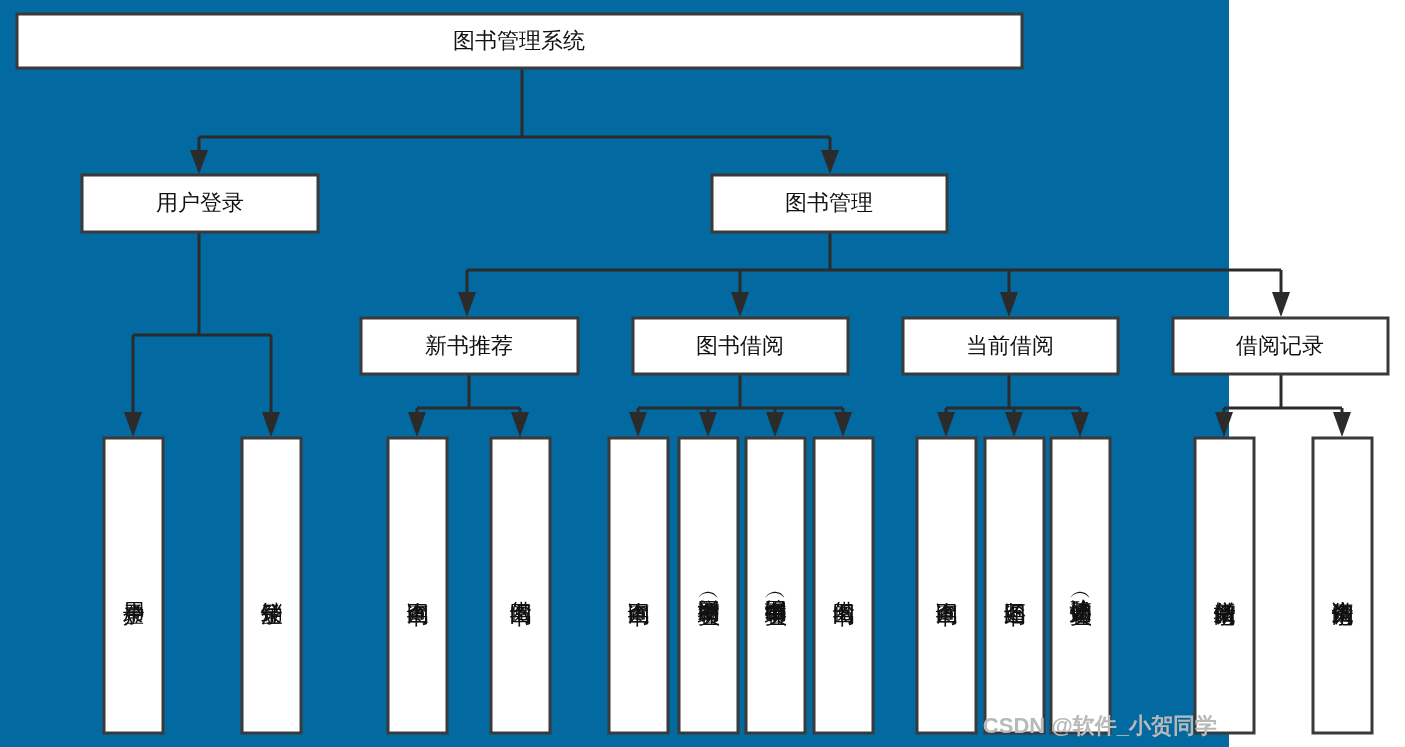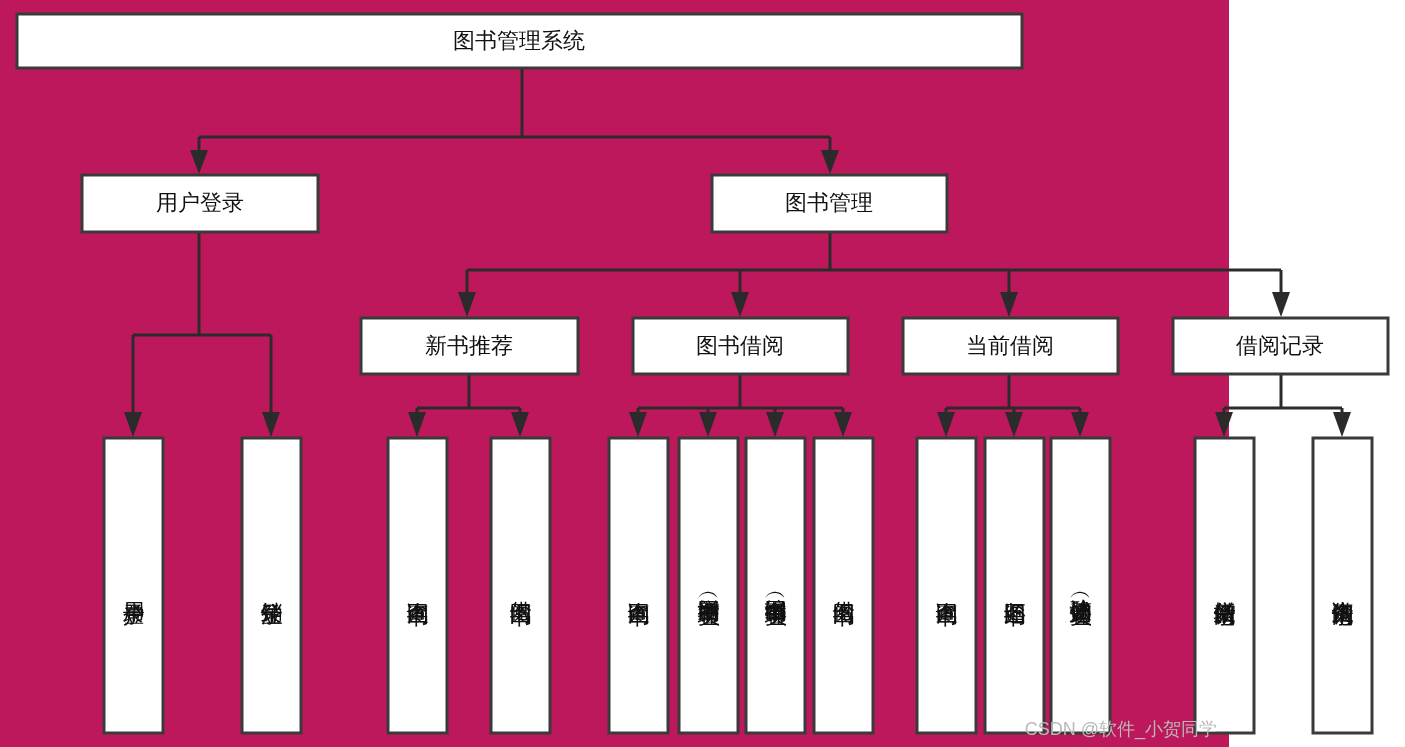--- a/index.html
+++ b/index.html
@@ -10,21 +10,21 @@
   body {
     width: 1405px;
     height: 747px;
     font-family: "Liberation Sans", "DejaVu Sans", sans-serif;
     overflow: hidden;
   }
   #diagram-root {
     position: relative;
     width: 1229px;
     height: 747px;
-    background: #be185d;
+    background: #0369a1;
   }
   svg.diagram-canvas {
     position: absolute;
     top: 0;
     left: 0;
     width: 1405px;
     height: 747px;
     display: block;
   }
   .node-box {
@@ -62,23 +62,24 @@
     justify-content: center;
     white-space: nowrap;
     letter-spacing: 1px;
     pointer-events: none;
   }
   .watermark {
     position: absolute;
     right: 12px;
     bottom: 6px;
     font-family: "Liberation Sans", "DejaVu Sans", sans-serif;
-    font-size: 18px;
+    font-size: 22px;
     color: #b9b9b9;
     white-space: nowrap;
+    font-weight: bold;
   }
 </style>
 </head>
 <body>
 
 <div id="diagram-root">
 
   <svg class="diagram-canvas" viewBox="0 0 1405 747">
 
     <g>

